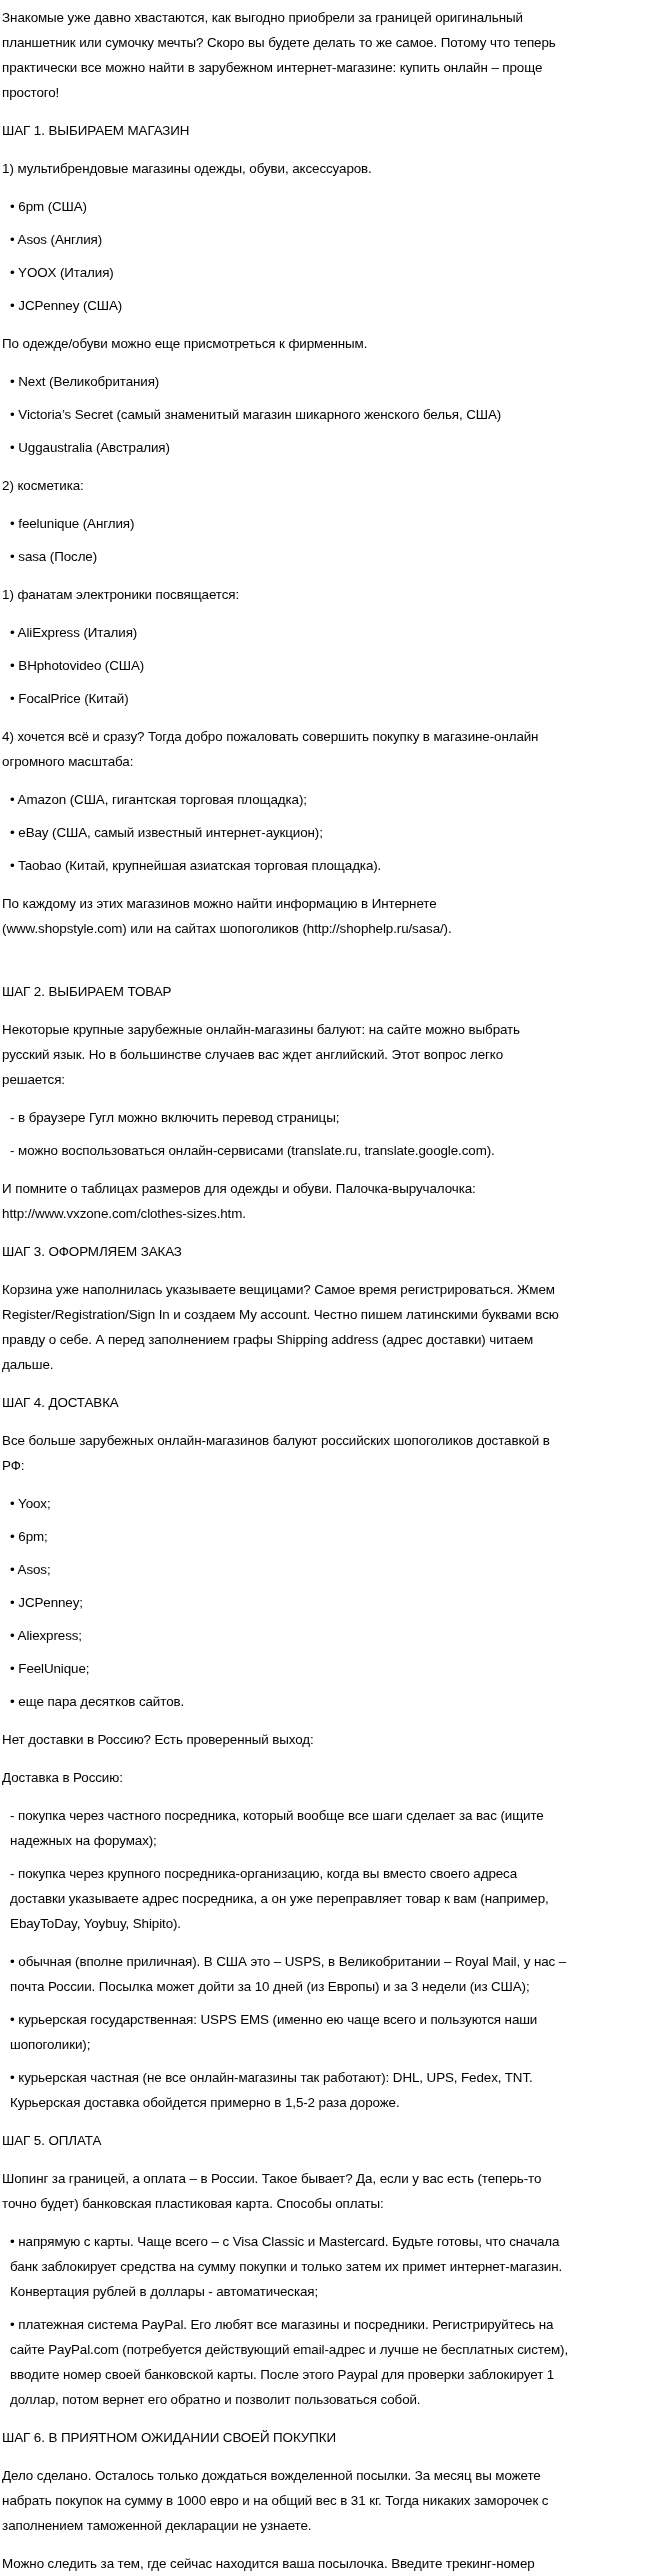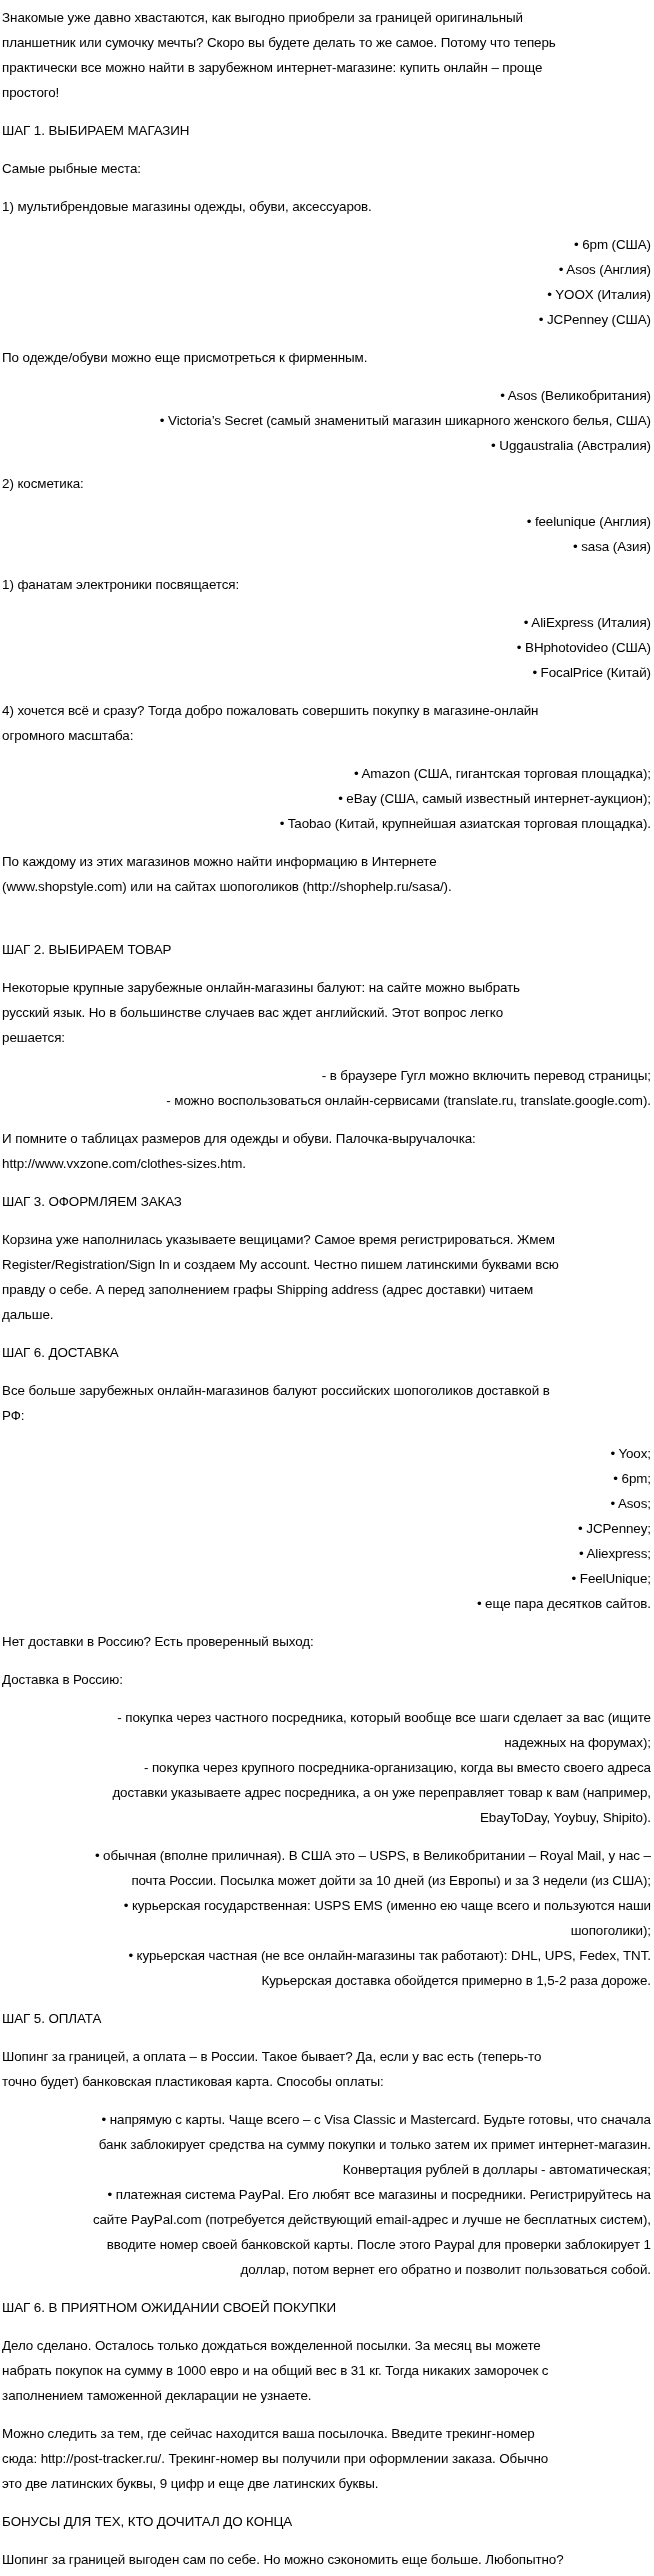--- a/index.html
+++ b/index.html
@@ -21,65 +21,63 @@
   }
   main { display: block; }
   .block {
     white-space: pre-line;
     margin: 0 0 13px 0;
   }
   main > .block:last-child { margin-bottom: 0; }
   .heading {  }
   .list .line {
     white-space: pre-line;
-    margin: 0;
-    text-align: right;
+    margin: 8px;
   }
   .spacer {
     height: 25px;
     margin: 0;
   }
 </style>
 </head>
 <body>
 
 <main id="article">
     <div class="block paragraph">Знакомые уже давно хвастаются, как выгодно приобрели за границей оригинальный
 планшетник или сумочку мечты? Скоро вы будете делать то же самое. Потому что теперь
 практически все можно найти в зарубежном интернет-магазине: купить онлайн – проще
 простого!</div>
     <div class="block heading">ШАГ 1. ВЫБИРАЕМ МАГАЗИН</div>
-    <div class="block paragraph">Самые рыбные места:</div>
     <div class="block paragraph">1) мультибрендовые магазины одежды, обуви, аксессуаров.</div>
     <div class="block list"><div class="line">• 6pm (США)</div><div class="line">• Asos (Англия)</div><div class="line">• YOOX (Италия)</div><div class="line">• JCPenney (США)</div></div>
     <div class="block paragraph">По одежде/обуви можно еще присмотреться к фирменным.</div>
-    <div class="block list"><div class="line">• Asos (Великобритания)</div><div class="line">• Victoria’s Secret (самый знаменитый магазин шикарного женского белья, США)</div><div class="line">• Uggaustralia (Австралия)</div></div>
+    <div class="block list"><div class="line">• Next (Великобритания)</div><div class="line">• Victoria’s Secret (самый знаменитый магазин шикарного женского белья, США)</div><div class="line">• Uggaustralia (Австралия)</div></div>
     <div class="block paragraph">2) косметика:</div>
-    <div class="block list"><div class="line">• feelunique (Англия)</div><div class="line">• sasa (Азия)</div></div>
+    <div class="block list"><div class="line">• feelunique (Англия)</div><div class="line">• sasa (После)</div></div>
     <div class="block paragraph">1) фанатам электроники посвящается:</div>
     <div class="block list"><div class="line">• AliExpress (Италия)</div><div class="line">• BHphotovideo (США)</div><div class="line">• FocalPrice (Китай)</div></div>
     <div class="block paragraph">4) хочется всё и сразу? Тогда добро пожаловать совершить покупку в магазине-онлайн
 огромного масштаба:</div>
     <div class="block list"><div class="line">• Amazon (США, гигантская торговая площадка);</div><div class="line">• eBay (США, самый известный интернет-аукцион);</div><div class="line">• Taobao (Китай, крупнейшая азиатская торговая площадка).</div></div>
     <div class="block paragraph">По каждому из этих магазинов можно найти информацию в Интернете
 (www.shopstyle.com) или на сайтах шопоголиков (http://shophelp.ru/sasa/).</div>
     <div class="spacer"></div>
     <div class="block heading">ШАГ 2. ВЫБИРАЕМ ТОВАР</div>
     <div class="block paragraph">Некоторые крупные зарубежные онлайн-магазины балуют: на сайте можно выбрать
 русский язык. Но в большинстве случаев вас ждет английский. Этот вопрос легко
 решается:</div>
     <div class="block list"><div class="line">- в браузере Гугл можно включить перевод страницы;</div><div class="line">- можно воспользоваться онлайн-сервисами (translate.ru, translate.google.com).</div></div>
     <div class="block paragraph">И помните о таблицах размеров для одежды и обуви. Палочка-выручалочка:
 http://www.vxzone.com/clothes-sizes.htm.</div>
     <div class="block heading">ШАГ 3. ОФОРМЛЯЕМ ЗАКАЗ</div>
     <div class="block paragraph">Корзина уже наполнилась указываете вещицами? Самое время регистрироваться. Жмем
 Register/Registration/Sign In и создаем My account. Честно пишем латинскими буквами всю
 правду о себе. А перед заполнением графы Shipping address (адрес доставки) читаем
 дальше.</div>
-    <div class="block heading">ШАГ 6. ДОСТАВКА</div>
+    <div class="block heading">ШАГ 4. ДОСТАВКА</div>
     <div class="block paragraph">Все больше зарубежных онлайн-магазинов балуют российских шопоголиков доставкой в
 РФ:</div>
     <div class="block list"><div class="line">• Yoox;</div><div class="line">• 6pm;</div><div class="line">• Asos;</div><div class="line">• JCPenney;</div><div class="line">• Aliexpress;</div><div class="line">• FeelUnique;</div><div class="line">• еще пара десятков сайтов.</div></div>
     <div class="block paragraph">Нет доставки в Россию? Есть проверенный выход:</div>
     <div class="block paragraph">Доставка в Россию:</div>
     <div class="block list"><div class="line">- покупка через частного посредника, который вообще все шаги сделает за вас (ищите
 надежных на форумах);</div><div class="line">- покупка через крупного посредника-организацию, когда вы вместо своего адреса
 доставки указываете адрес посредника, а он уже переправляет товар к вам (например,
 EbayToDay, Yoybuy, Shipito).</div></div>
     <div class="block list"><div class="line">• обычная (вполне приличная). В США это – USPS, в Великобритании – Royal Mail, у нас –

